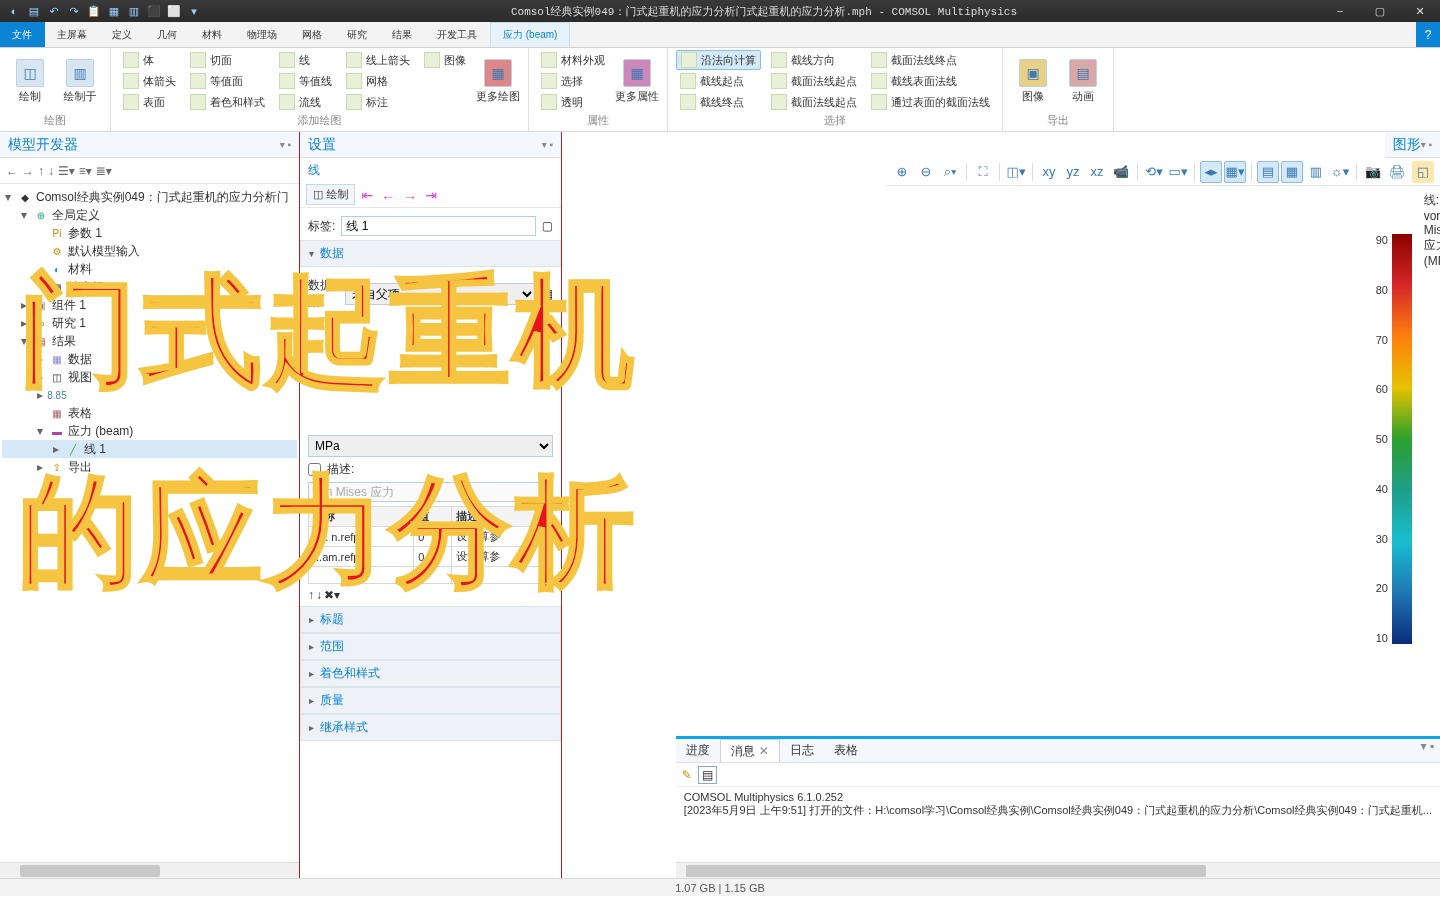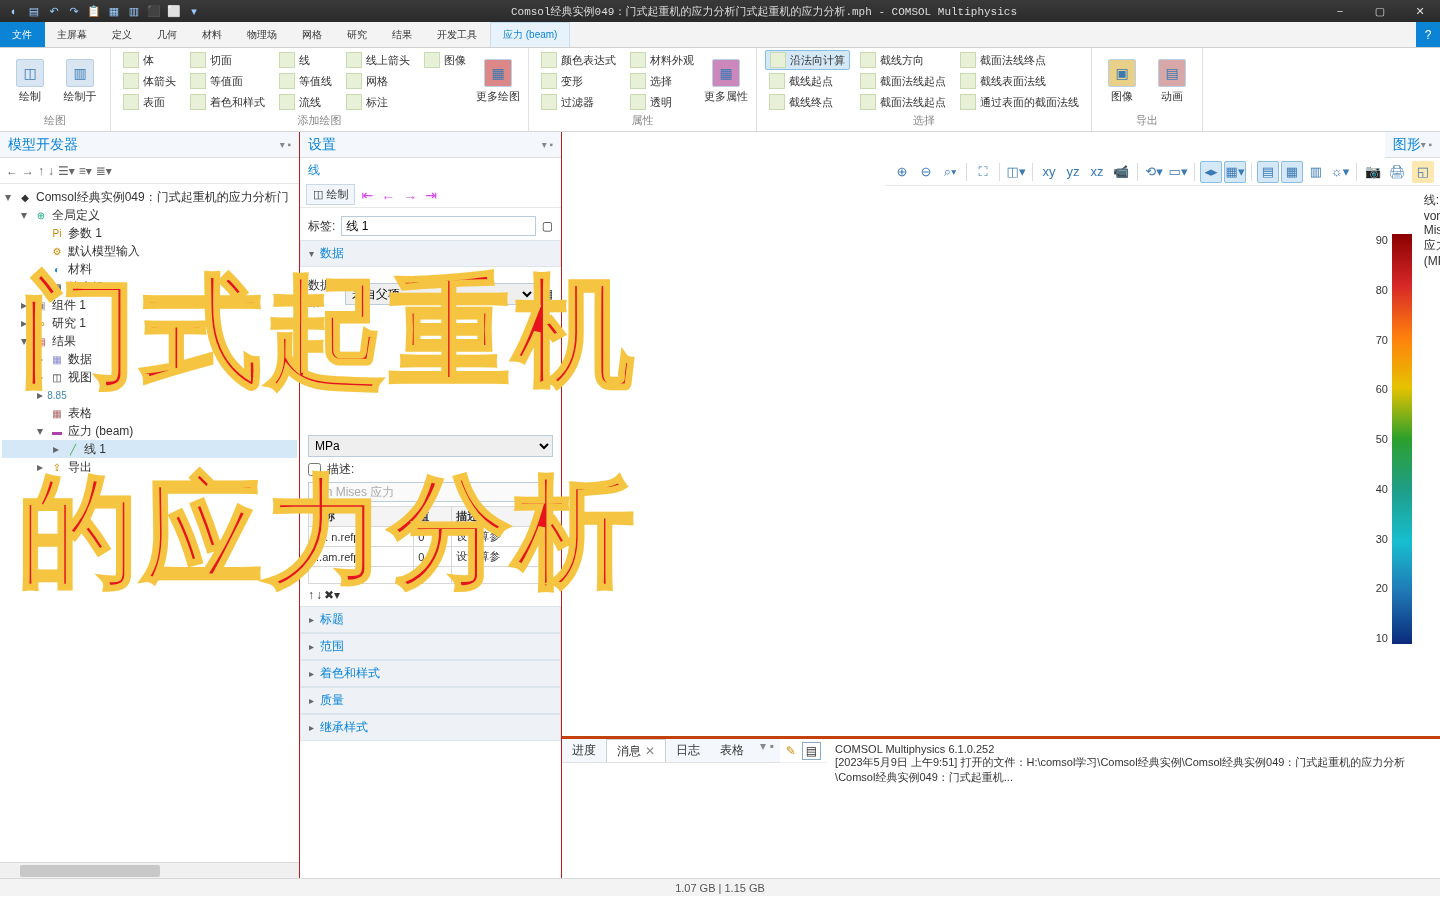--- a/index.html
+++ b/index.html
@@ -79,21 +79,21 @@
 .plot-title-left { position:absolute; top:6px; left:12px; font-size:12px; color:#333; }
 .plot-title { position:absolute; top:6px; left:50%; transform:translateX(-50%); font-size:12px; color:#333; }
 .colorbar { position:absolute; right:28px; top:48px; width:20px; height:410px; background:linear-gradient(to bottom,#8b0000,#d62728,#ff7f0e,#e6c200,#2ca02c,#1f9e89,#17becf,#1f77b4,#0a2a7a); }
 .colorbar-ticks { position:absolute; right:52px; top:48px; height:410px; display:flex; flex-direction:column; justify-content:space-between; font-size:11px; text-align:right; }
 .triad { position:absolute; left:16px; bottom:70px; }
 
 
 .bigtext { position:absolute; font-family:"SimHei","Microsoft YaHei"; font-size:120px; font-weight:900; color:#e6141e; -webkit-text-stroke:3px #f5c542; text-stroke:3px #f5c542; line-height:1.05; letter-spacing:4px; pointer-events:none; z-index:50; text-shadow:0 0 2px #f5c542; }
 
 
-.msgs { height:142px; border-top:3px solid #c2410c; display:flex; flex-direction:row; }
+.msgs { height:142px; border-top:3px solid #0ea5e9; display:flex; flex-direction:column;margin-left:40px; }
 .msgs-tabs { height:24px; background:#f4f8fc; display:flex; align-items:stretch; border-bottom:1px solid #e0e0e0; }
 .msgs-tabs .mtab { padding:0 10px; display:flex; align-items:center; font-size:12px; cursor:pointer; gap:4px; }
 .msgs-tabs .mtab.active { background:#fff; border:1px solid #d0d0d0; border-bottom:none; }
 .msgs-tb { height:24px; display:flex; align-items:center; padding:0 6px; gap:6px; border-bottom:1px solid #eee; }
 .msgs-body { flex:1; padding:4px 8px; font-size:11px; overflow:auto; }
 
 
 .status { height:18px; background:#f3f3f3; border-top:1px solid #d8d8d8; display:flex; align-items:center; justify-content:center; font-size:11px; color:#555; }
 
 .scroll-x { height:16px; background:#f0f0f0; border-top:1px solid #ddd; position:relative; }
@@ -218,34 +218,20 @@
       </div>
       <div class="rbtn-large">
           <span class="ic" style="background:#d88;">▦</span>
           <span class="lbl">更多绘图</span>
         </div>
     </div>
     <div class="gname">添加绘图</div>
   </div>
   <div class="rgroup">
     <div class="rowwrap">
-      <div class="rcol">
-        <div class="rbtn-sm">
-            <span class="ic"></span>
-            <span>颜色表达式</span>
-          </div>
-        <div class="rbtn-sm">
-            <span class="ic"></span>
-            <span>变形</span>
-          </div>
-        <div class="rbtn-sm">
-            <span class="ic"></span>
-            <span>过滤器</span>
-          </div>
-      </div>
       <div class="rcol">
         <div class="rbtn-sm">
             <span class="ic"></span>
             <span>材料外观</span>
           </div>
         <div class="rbtn-sm">
             <span class="ic"></span>
             <span>选择</span>
           </div>
         <div class="rbtn-sm">

